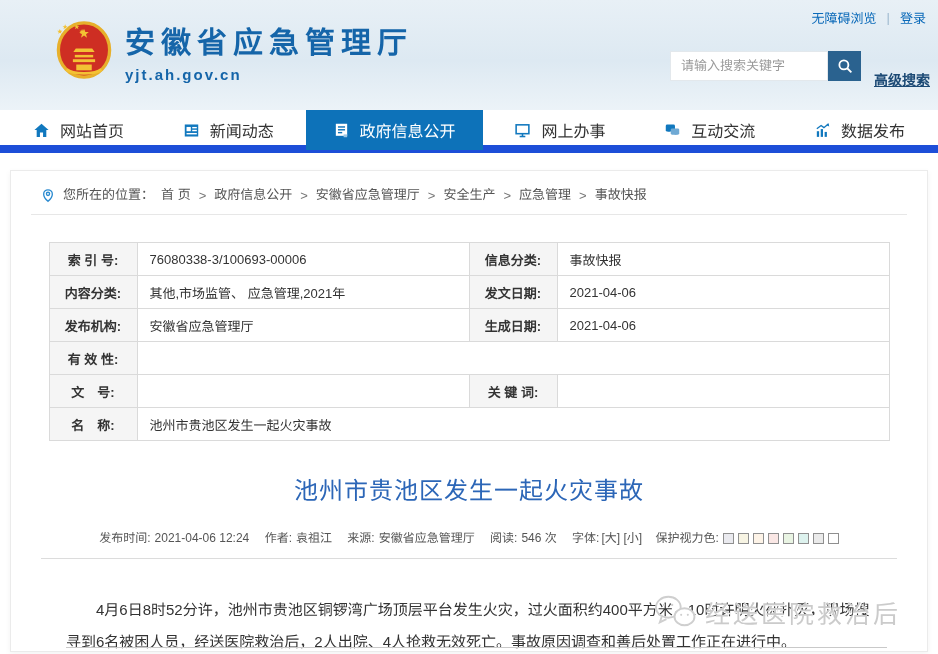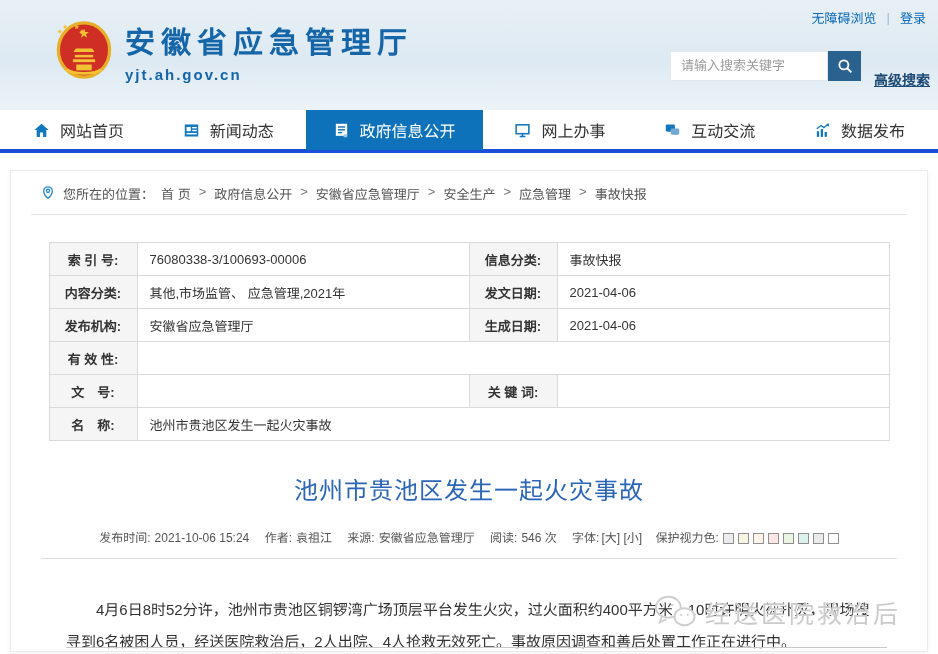--- a/index.html
+++ b/index.html
@@ -18,29 +18,29 @@
   .site-url { margin-top:4px; font-size:15px; font-weight:bold; color:#1565a9; letter-spacing:2px; }
   .top-links { position:absolute; top:8px; right:12px; font-size:13px; color:#9db8ce; display:flex; gap:10px; align-items:center; }
   .top-links a { color:#0b6ab9;text-align:center; }
   .search-row { position:absolute; top:42px; right:8px; display:flex; align-items:center; }
   .search-input { width:158px; height:30px; border:1px solid #e3e8ec; background:#fff; padding:0 10px; font-size:13px; color:#555; outline:none; }
   .search-input::placeholder { color:#9a9a9a; }
   .search-btn { width:33px; height:30px; border:none; background:#2a628f; display:flex; align-items:center; justify-content:center; cursor:pointer; }
   .adv-search { margin-left:13px; font-size:14px; font-weight:bold; color:#1c4a75; text-decoration:underline;margin-top:27px; }
 
   
-  .nav { height:43px; background:#fff; border-bottom:4px solid #1d4ed8; display:flex; justify-content:space-between; padding:0 6px; }
+  .nav { height:43px; background:#fff; border-bottom:8px solid #1d4ed8; display:flex; justify-content:space-between; padding:0 6px; }
   .nav-item { display:flex; align-items:center; gap:10px; padding:0 27px; font-size:16px; color:#333; cursor:pointer; height:40px; }
   .nav-item .ico { width:17px; height:17px; display:inline-flex; }
   .nav-item.active { background:#0d72b9; color:#fff; }
 
   
   .content { position:relative; margin:17px 10px 0; height:482px; background:#fff;
     border:1px solid #ebebeb; box-shadow:0 2px 6px rgba(0,0,0,.05); }
-  .breadcrumb { display:flex; align-items:flex-start; gap:7px; padding:13px 20px 11px 29px; font-size:13px; color:#555; }
+  .breadcrumb { display:flex; align-items:flex-end; gap:7px; padding:13px 20px 11px 29px; font-size:13px; color:#555; }
   .breadcrumb .crumb { color:#555; }
   .bc-sep { color:#777; margin:0 1px; }
   .bc-divider { border-bottom:1px solid #e7e7e7; margin:0 20px; }
 
   
   .info-table { width:840px; margin:27px auto 12px; border-collapse:collapse; table-layout:fixed; font-size:13px; color:#333; }
   .info-table td { border:1px solid #dadada; height:33px; padding:0 12px; background:#fff; overflow:hidden; white-space:nowrap; }
   .info-table td.lbl { background:#f5f5f5; font-weight:bold; text-align:center; padding:0 4px; }
 
   
@@ -230,21 +230,21 @@
     <tr>
       <td class="lbl">名　称:</td>
       <td colspan="3">池州市贵池区发生一起火灾事故</td>
     </tr>
   </tbody>
     </table>
 
   <div class="article-title">池州市贵池区发生一起火灾事故</div>
 
   <div class="meta">
-    <span>发布时间:</span><span>2021-10-06 15:24</span>
+    <span>发布时间:</span><span>2021-04-06 12:24</span>
     <span class="m-gap">作者:</span><span>袁祖江</span>
     <span class="m-gap">来源:</span><span>安徽省应急管理厅</span>
     <span class="m-gap">阅读:</span><span>546 次</span>
     <span class="m-gap">字体:</span><a class="font-link">[大]</a> <a class="font-link">[小]</a>
     <span class="m-gap">保护视力色:</span><span class="swatch" style="background: rgb(234, 234, 239);"></span><span class="swatch" style="background: rgb(247, 244, 227);"></span><span class="swatch" style="background: rgb(253, 243, 231);"></span><span class="swatch" style="background: rgb(250, 231, 229);"></span><span class="swatch" style="background: rgb(233, 244, 227);"></span><span class="swatch" style="background: rgb(221, 242, 238);"></span><span class="swatch" style="background: rgb(234, 234, 234);"></span><span class="swatch" style="background: rgb(255, 255, 255);"></span>
   </div>
 
   <div class="meta-divider"></div>
 
   <p class="article-body">4月6日8时52分许，池州市贵池区铜锣湾广场顶层平台发生火灾，过火面积约400平方米，10时许明火被扑灭，现场搜寻到6名被困人员，经送医院救治后，2人出院、4人抢救无效死亡。事故原因调查和善后处置工作正在进行中。</p>

